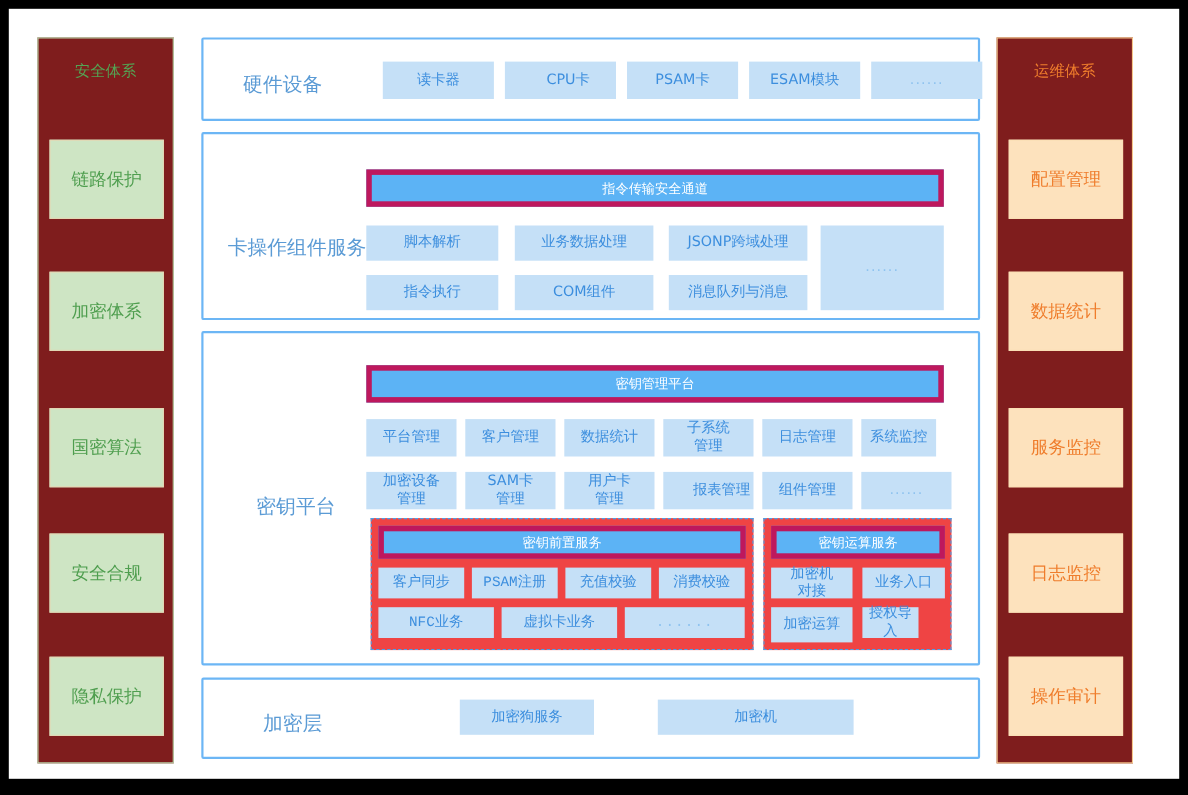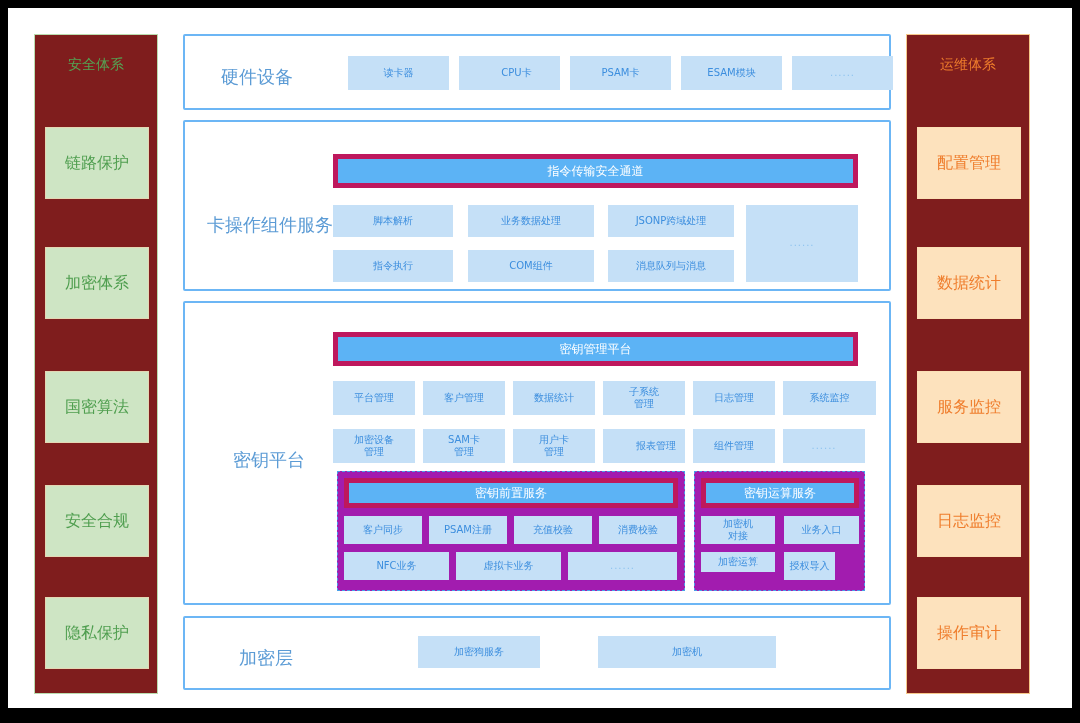--- a/index.html
+++ b/index.html
@@ -12,31 +12,31 @@
 
   .panel{
     position:absolute;border:2px solid #6cb6f5;background:#fff;border-radius:2px;
   }
   .row-label{
     position:absolute;font-size:18px;color:#5b9bd5;white-space:nowrap;
   }
 
   .cell{
     position:absolute;background:#c5e0f7;color:#3c8ede;
-    font-size:10px;display:flex;align-items:center;justify-content:center;
+    font-size:13px;display:flex;align-items:center;justify-content:center;
     text-align:center;line-height:1.25;box-sizing:border-box;
   }
   .cell.dots{color:#8fc3ef;letter-spacing:1px;}
   .bar{
     position:absolute;background:#5cb3f5;border:5px solid #be185d;
     color:#ffffff;font-size:12px;display:flex;align-items:center;justify-content:center;
     box-sizing:border-box;
   }
   .dashbox{
-    position:absolute;border:1.6px dashed #4a9fe8;box-sizing:border-box;background:#a21caf;
+    position:absolute;border:1.6px dashed #4a9fe8;box-sizing:border-box;background:#ef4444;font-family:Liberation Mono, monospace;
   }
 
   
   .side{
     position:absolute;top:26px;width:124px;height:660px;background:#7f1d1d;box-sizing:border-box;
   }
   .side.left{left:26px;border:1.6px solid #b9dcae;}
   .side.right{left:898px;border:1.6px solid #f6c88a;}
   .side-title{
     position:absolute;left:0;top:0;width:100%;height:60px;
@@ -104,21 +104,21 @@
     <div class="row-label" style="left:48px;top:145px;font-family:Liberation Mono, monospace;">密钥平台</div>
 
     <div class="bar" style="left:148px;top:29px;width:525px;height:34px;">密钥管理平台</div>
 
     <div class="cell" style="left:148px;top:78px;width:82px;height:34px;">平台管理</div>
     <div class="cell" style="left:238px;top:78px;width:82px;height:34px;">客户管理</div>
     <div class="cell" style="left:328px;top:78px;width:82px;height:34px;">数据统计</div>
     <div class="cell" style="left:418px;top:78px;width:82px;height:34px;white-space:pre-line;">子系统
 管理</div>
     <div class="cell" style="left:508px;top:78px;width:82px;height:34px;">日志管理</div>
-    <div class="cell" style="left:598px;top:78px;width:93px;height:34px;">系统监控</div>
+    <div class="cell" style="left:598px;top:78px;width:68px;height:34px;">系统监控</div>
 
     <div class="cell" style="left:148px;top:126px;width:82px;height:34px;white-space:pre-line;">加密设备
 管理</div>
     <div class="cell" style="left:238px;top:126px;width:82px;height:34px;white-space:pre-line;">SAM卡
 管理</div>
     <div class="cell" style="left:328px;top:126px;width:82px;height:34px;white-space:pre-line;">用户卡
 管理</div>
     <div class="cell" style="left:418px;top:126px;width:82px;height:34px;padding-left:24px;">报表管理</div>
     <div class="cell" style="left:508px;top:126px;width:82px;height:34px;">组件管理</div>
     <div class="cell dots" style="left:598px;top:126px;width:82px;height:34px;">......</div>
@@ -132,21 +132,21 @@
       <div class="cell" style="left:6px;top:80px;width:105px;height:28px;">NFC业务</div>
       <div class="cell" style="left:118px;top:80px;width:105px;height:28px;">虚拟卡业务</div>
       <div class="cell dots" style="left:230px;top:80px;width:109px;height:28px;">......</div>
     </div>
 
     <div class="dashbox" style="left:509px;top:168px;width:171px;height:120px;">
       <div class="bar" style="left:6px;top:6px;width:158px;height:30px;">密钥运算服务</div>
       <div class="cell" style="left:6px;top:44px;width:74px;height:28px;white-space:pre-line;">加密机
 对接</div>
       <div class="cell" style="left:89px;top:44px;width:75px;height:28px;">业务入口</div>
-      <div class="cell" style="left:6px;top:80px;width:74px;height:20px;">加密运算</div>
+      <div class="cell" style="left:6px;top:80px;width:74px;height:32px;">加密运算</div>
       <div class="cell" style="left:89px;top:80px;width:51px;height:28px;">授权导入</div>
     </div>
   </div>
 
   <div class="panel" style="left:175px;top:608px;width:704px;height:70px;">
     <div class="row-label" style="left:54px;top:28px;">加密层</div>
     <div class="cell" style="left:233px;top:18px;width:122px;height:32px;">加密狗服务</div>
     <div class="cell" style="left:413px;top:18px;width:178px;height:32px;">加密机</div>
   </div>
 

